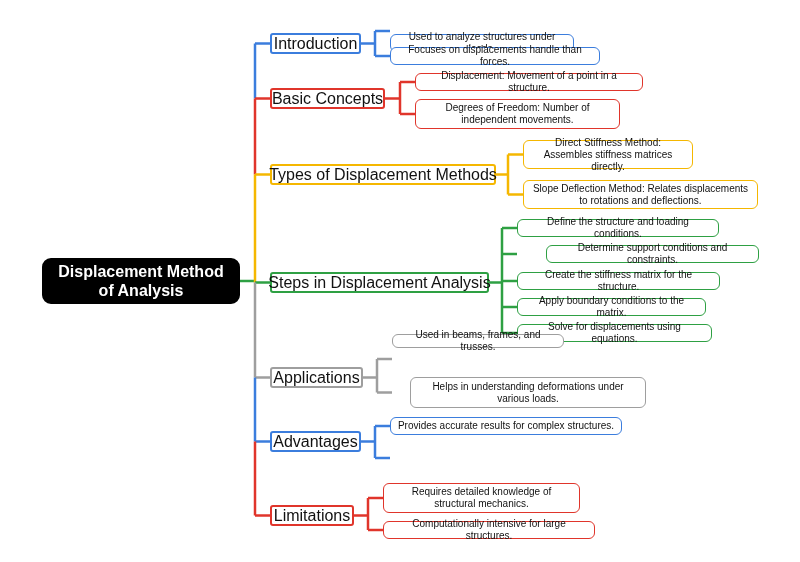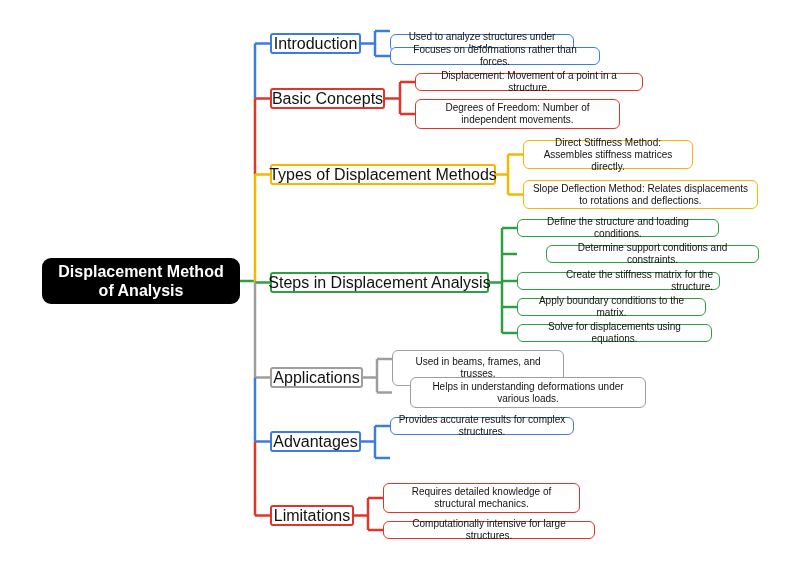--- a/index.html
+++ b/index.html
@@ -86,21 +86,21 @@
     <span>Advantages</span>
   </div>
   <div class="node branch" style="left: 270px; top: 505px; width: 84px; height: 21px; border-color: rgb(224, 53, 43);">
     <span>Limitations</span>
   </div>
 
   <div class="node leaf" style="left: 390px; top: 22px; width: 184px; height: 18px; border-color: rgb(59, 125, 221); margin-top: 12px;">
       <span>Used to analyze structures under loads.</span>
     </div>
   <div class="node leaf" style="left: 390px; top: 47px; width: 210px; height: 18px; border-color: rgb(59, 125, 221);">
-      <span>Focuses on deformations rather than forces.</span>
+      <span>Focuses on displacements handle than forces.</span>
     </div>
 
   <div class="node leaf" style="left: 415px; top: 73px; width: 228px; height: 18px; border-color: rgb(224, 53, 43);">
       <span>Displacement: Movement of a point in a structure.</span>
     </div>
   <div class="node leaf" style="left: 415px; top: 99px; width: 205px; height: 30px; border-color: rgb(224, 53, 43);">
       <span>Degrees of Freedom: Number of independent movements.</span>
     </div>
 
   <div class="node leaf" style="left: 523px; top: 140px; width: 170px; height: 29px; border-color: rgb(245, 183, 0);">
@@ -109,38 +109,38 @@
   <div class="node leaf" style="left: 523px; top: 180px; width: 235px; height: 29px; border-color: rgb(245, 183, 0);">
       <span>Slope Deflection Method: Relates displacements to rotations and deflections.</span>
     </div>
 
   <div class="node leaf" style="left: 517px; top: 219px; width: 202px; height: 18px; border-color: rgb(46, 160, 67);">
       <span>Define the structure and loading conditions.</span>
     </div>
   <div class="node leaf" style="left: 546px; top: 245px; width: 213px; height: 18px; border-color: rgb(46, 160, 67); justify-content: center;">
       <span>Determine support conditions and constraints.</span>
     </div>
-  <div class="node leaf" style="left: 517px; top: 272px; width: 203px; height: 18px; border-color: rgb(46, 160, 67); text-align: right;">
+  <div class="node leaf" style="left: 517px; top: 272px; width: 203px; height: 18px; border-color: rgb(46, 160, 67);">
       <span>Create the stiffness matrix for the structure.</span>
     </div>
   <div class="node leaf" style="left: 517px; top: 298px; width: 189px; height: 18px; border-color: rgb(46, 160, 67);">
       <span>Apply boundary conditions to the matrix.</span>
     </div>
   <div class="node leaf" style="left: 517px; top: 324px; width: 195px; height: 18px; border-color: rgb(46, 160, 67);">
       <span>Solve for displacements using equations.</span>
     </div>
 
-  <div class="node leaf" style="left: 392px; top: 350px; width: 172px; height: 36px; border-color: rgb(158, 158, 158); justify-content: center;">
+  <div class="node leaf" style="left: 392px; top: 334px; width: 172px; height: 14px; border-color: rgb(158, 158, 158); justify-content: center;">
       <span>Used in beams, frames, and trusses.</span>
     </div>
   <div class="node leaf" style="left: 392px; top: 377px; width: 236px; height: 31px; border-color: rgb(158, 158, 158); margin-left: 18px;">
       <span>Helps in understanding deformations under various loads.</span>
     </div>
 
-  <div class="node leaf" style="left: 390px; top: 417px; width: 184px; height: 18px; border-color: rgb(59, 125, 221);">
+  <div class="node leaf" style="left: 390px; top: 417px; width: 232px; height: 18px; border-color: rgb(59, 125, 221);">
       <span>Provides accurate results for complex structures.</span>
     </div>
 
   <div class="node leaf" style="left: 383px; top: 483px; width: 197px; height: 30px; border-color: rgb(224, 53, 43);">
       <span>Requires detailed knowledge of structural mechanics.</span>
     </div>
   <div class="node leaf" style="left: 383px; top: 521px; width: 212px; height: 18px; border-color: rgb(224, 53, 43);">
       <span>Computationally intensive for large structures.</span>
     </div>
 </div>

